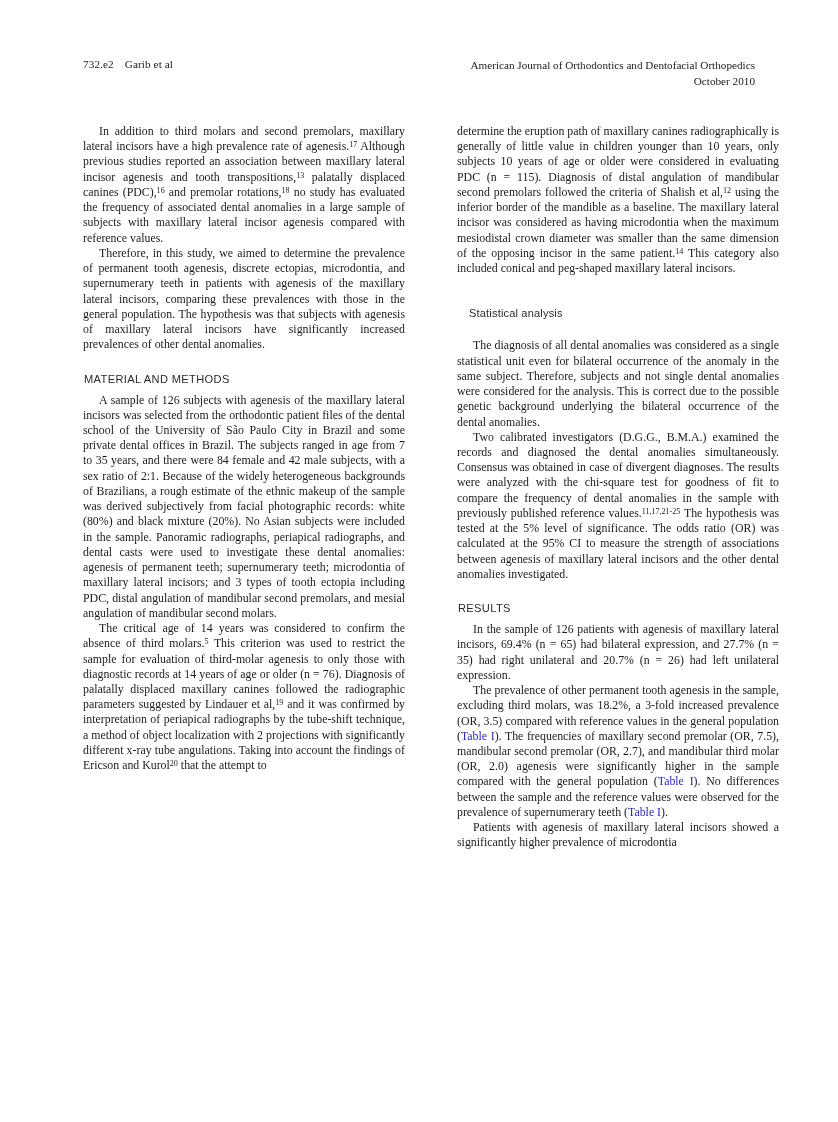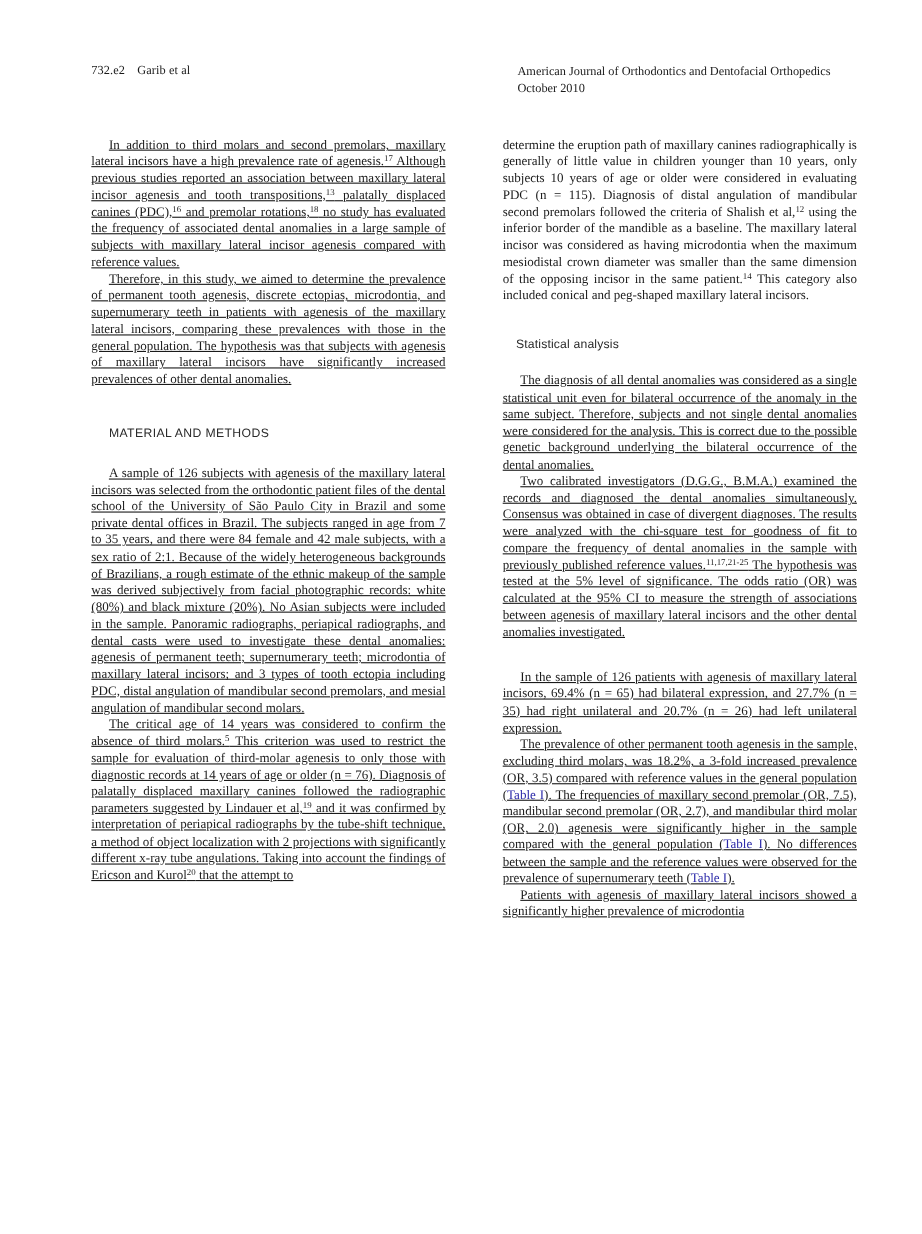--- a/index.html
+++ b/index.html
@@ -41,21 +41,21 @@
     font-size: 11.2px;
     letter-spacing: 0.1px;
     color: #1a1a1a;
     white-space: nowrap;
   }
   .runhead-folio { margin-right: 11px; }
   .runhead-right {
     position: absolute;
     right: 0;
     top: 0;
-    text-align: left;
+    text-align: right;
     font-family: "Liberation Serif", "DejaVu Serif", serif;
     font-size: 11.2px;
     line-height: 15.5px;
     color: #1a1a1a;
     white-space: nowrap;
   }
 
   
   .col {
     position: absolute;
@@ -68,30 +68,30 @@
 
   p.body {
     margin: 0;
     font-size: 11.85px;
     line-height: 15.23px;
     text-align: justify;
     text-justify: inter-word;
     hyphens: manual;
     color: #1a1a1a;
   }
-  p.indent { text-indent: 16px; text-decoration: underline; }
+  p.indent { text-indent: 16px; }
 
   sup {
     font-size: 0.68em;
     vertical-align: 0.42em;
     line-height: 0;
   }
 
   h2.section {
-    margin: 16px;
+    margin: 1px;
     font-family: "Liberation Sans", "DejaVu Sans", sans-serif;
     font-size: 11.1px;
     font-weight: normal;
     letter-spacing: 0.35px;
     color: #2a2a2a;
   }
   h3.subsection {
     margin: 12px;
     font-family: "Liberation Sans", "DejaVu Sans", sans-serif;
     font-size: 11.1px;
@@ -146,20 +146,21 @@
 
     <div class="sp-before-head"></div>
     <h3 class="subsection">Statistical analysis</h3>
     <div class="sp-after-head"></div>
 
     <p class="body indent">The diagnosis of all dental anomalies was considered as a single statistical unit even for bilateral occurrence of the anomaly in the same subject. Therefore, subjects and not single dental anomalies were considered for the analysis. This is correct due to the possible genetic background underlying the bilateral occurrence of the dental anomalies.</p>
 
     <p class="body indent"><span>Two calibrated investigators (D.G.G., B.M.A.) examined the records and diagnosed the dental anomalies simultaneously. Consensus was obtained in case of divergent diagnoses. The results were analyzed with the chi-square test for goodness of fit to compare the frequency of dental anomalies in the sample with previously published reference values.</span><sup>11,17,21-25</sup><span> The hypothesis was tested at the 5% level of significance. The odds ratio (OR) was calculated at the 95% CI to measure the strength of associations between agenesis of maxillary lateral incisors and the other dental anomalies investigated.</span></p>
 
     <div class="sp-before-head"></div>
+    <h2 class="section">RESULTS</h2>
     <div class="sp-after-head"></div>
 
     <p class="body indent">In the sample of 126 patients with agenesis of maxillary lateral incisors, 69.4% (n = 65) had bilateral expression, and 27.7% (n = 35) had right unilateral and 20.7% (n = 26) had left unilateral expression.</p>
 
     <p class="body indent"><span>The prevalence of other permanent tooth agenesis in the sample, excluding third molars, was 18.2%, a 3-fold increased prevalence (OR, 3.5) compared with reference values in the general population (</span><a class="xref" href="#" style="color: rgb(43, 41, 168);">Table I</a><span>). The frequencies of maxillary second premolar (OR, 7.5), mandibular second premolar (OR, 2.7), and mandibular third molar (OR, 2.0) agenesis were significantly higher in the sample compared with the general population (</span><a class="xref" href="#" style="color: rgb(43, 41, 168);">Table I</a><span>). No differences between the sample and the reference values were observed for the prevalence of supernumerary teeth (</span><a class="xref" href="#" style="color: rgb(43, 41, 168);">Table I</a><span>).</span></p>
 
     <p class="body indent">Patients with agenesis of maxillary lateral incisors showed a significantly higher prevalence of microdontia</p>
 
   </div>
 

